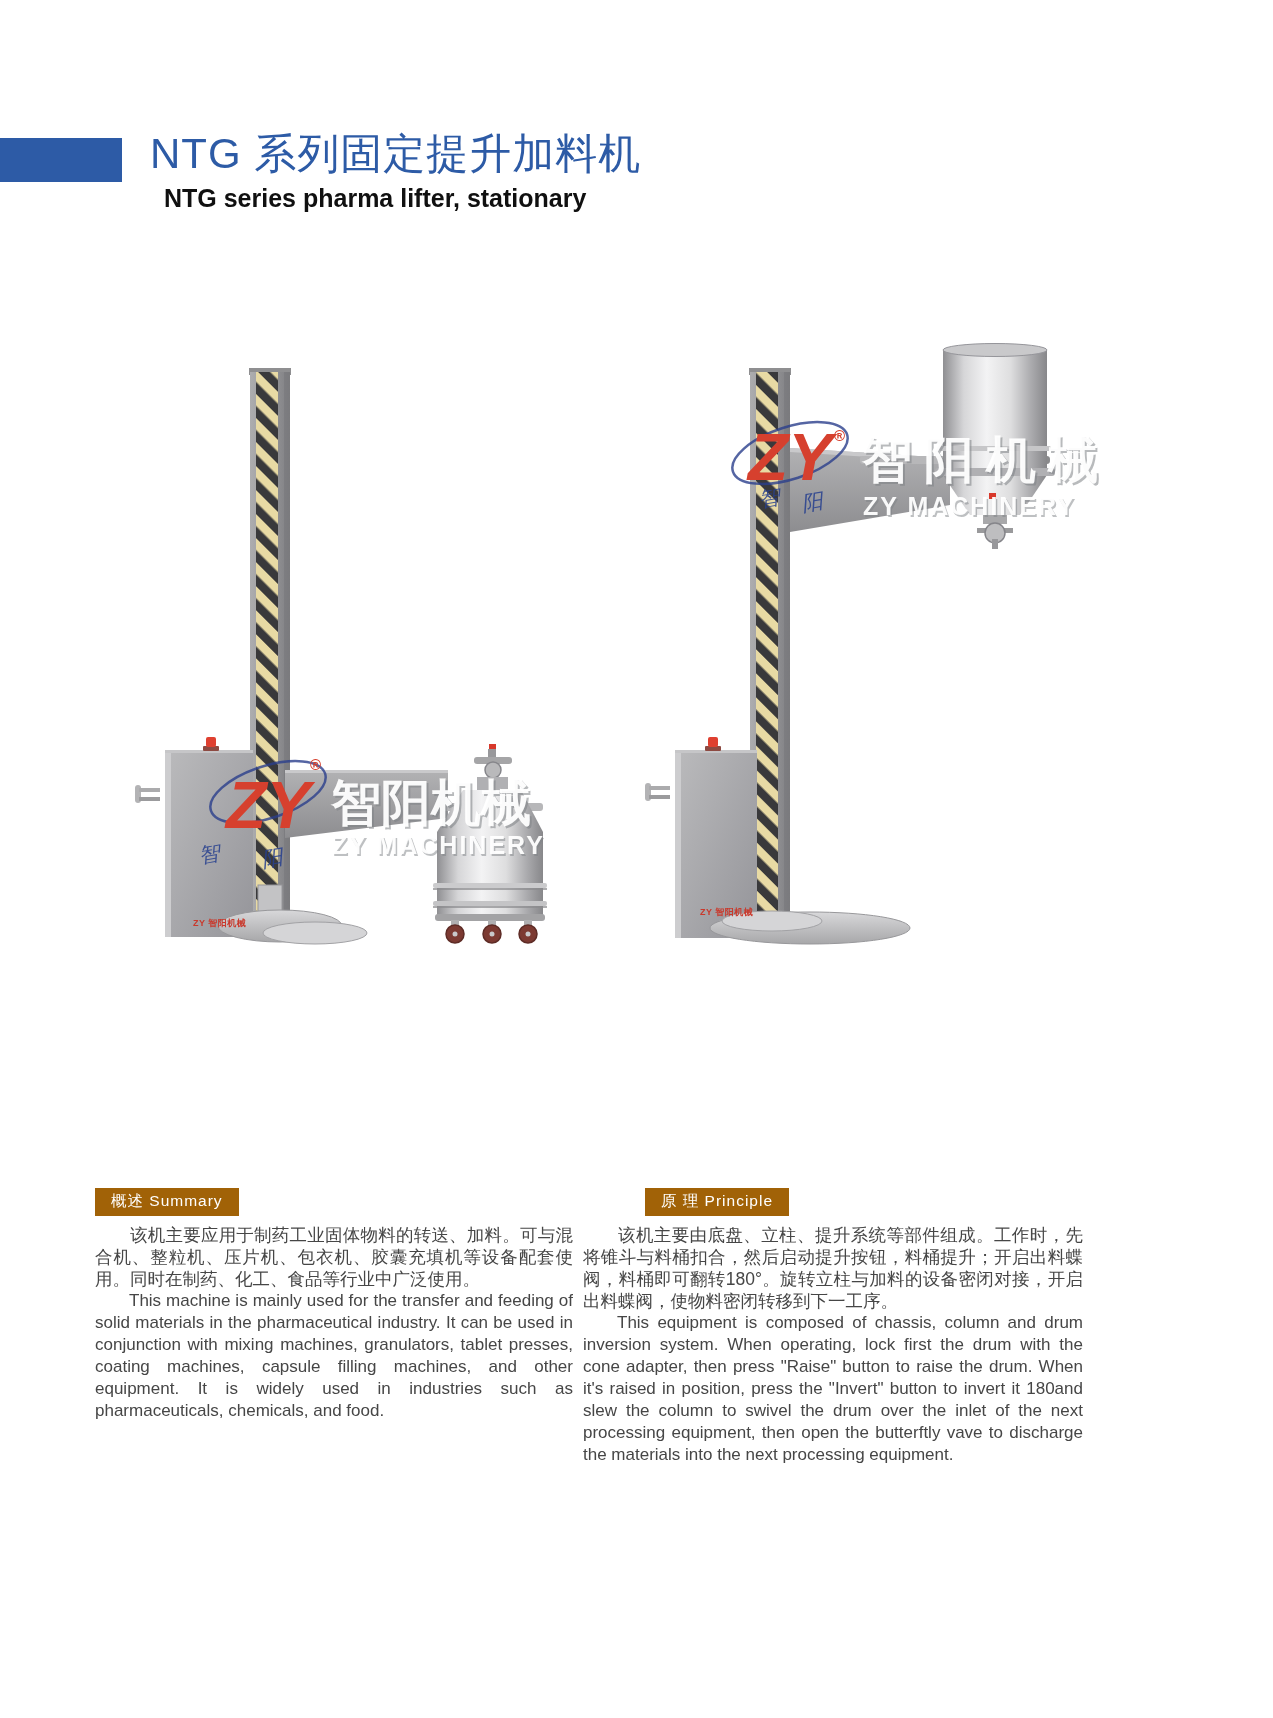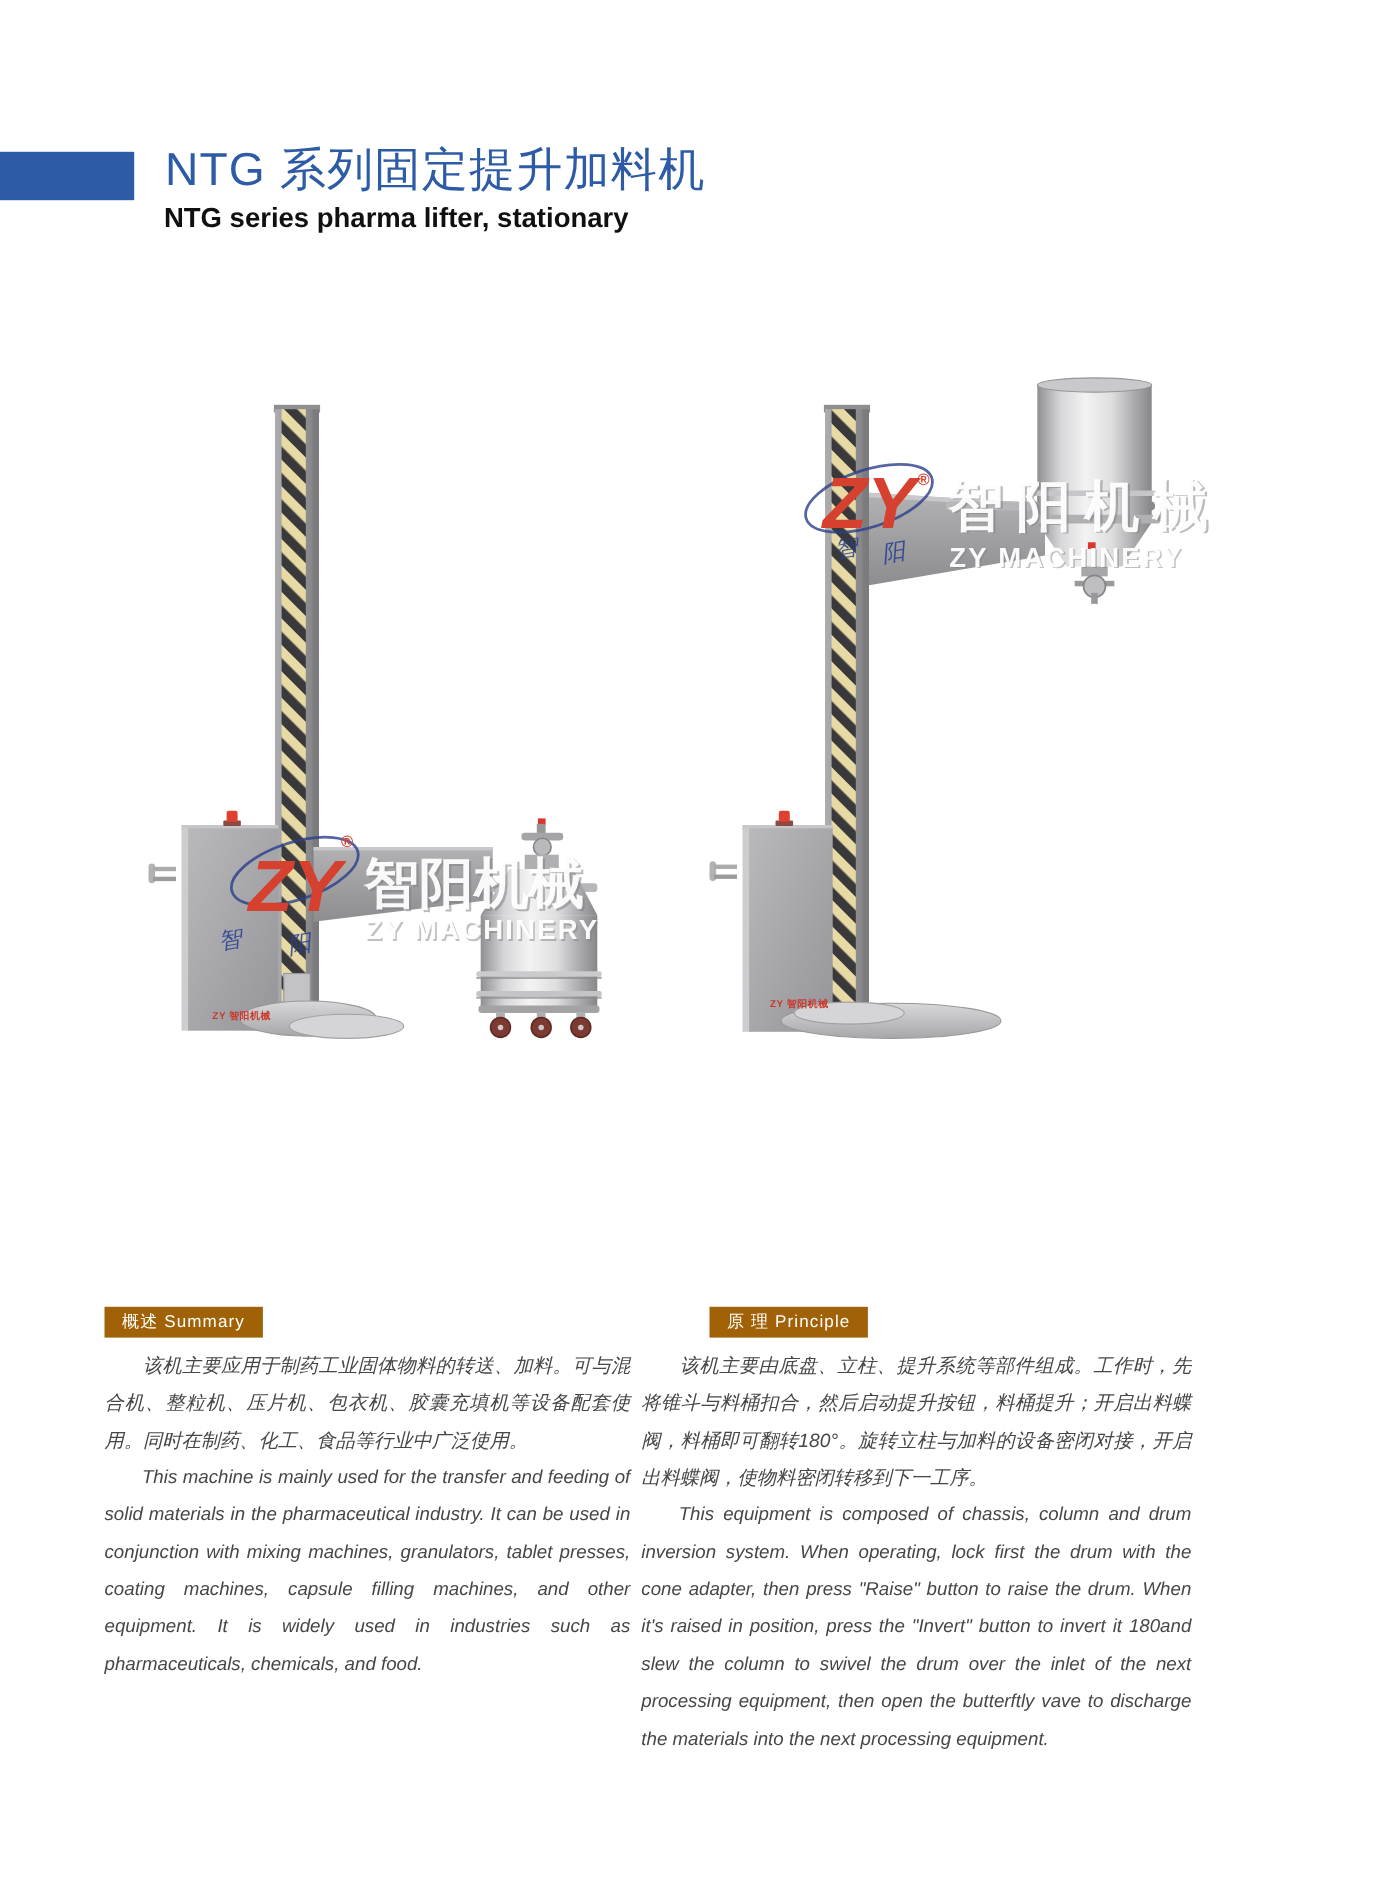--- a/index.html
+++ b/index.html
@@ -7,36 +7,36 @@
   body {
     width:1273px; height:1718px; position:relative; overflow:hidden;
     font-family:"Liberation Sans","DejaVu Sans",sans-serif;
   }
   .accent-bar { position:absolute; left:0; top:138px; width:122px; height:44px; background:#2d5ba6; }
   .title-zh {
     position:absolute; left:150px; top:126px; font-size:42px; font-weight:400;
     color:#2d5ba6; letter-spacing:1px; white-space:nowrap;
   }
   .title-en {
-    position:absolute; left:149px; top:184px; font-size:25px; font-weight:700; color:#101010;
+    position:absolute; left:164px; top:184px; font-size:25px; font-weight:700; color:#101010;
     white-space:nowrap;
   }
   .machine-figure { position:absolute; }
   .machine-left  { left:130px; top:340px; width:420px; height:610px; }
   .machine-right { left:600px; top:325px; width:560px; height:630px; }
 
   .text-col { position:absolute; top:1188px; }
   .col-summary   { left:95px;  width:478px; }
   .col-principle { left:583px; width:500px; }
   .badge {
     display:inline-block; background:#a16207; color:#ffffff;
     font-size:15.5px; padding:3px 16px 4px; letter-spacing:1px; margin-bottom:8px;
   }
   .col-principle .badge { margin-left:62px;text-align:center; }
-  .para { font-size:17.5px; line-height:34px; color:#464646; text-align:justify; text-indent:2em;font-style:italic; }
+  .para { font-size:17.5px; line-height:22px; color:#464646; text-align:justify; text-indent:2em; }
   .para.en { font-size:17px; }
 
   
   .wm-zy   { font-size:66px; font-weight:800; font-style:italic; fill:#d6402e; }
   .wm-reg  { font-size:15px; font-weight:700; fill:#d6402e; }
   .wm-zh-s,.wm-zh-f { font-size:50px; font-weight:700; }
   .wm-zh-s { fill:rgba(125,130,133,0.55); }
   .wm-zh-f { fill:rgba(255,255,255,0.95); }
   .wm-wide { letter-spacing:12px; }
   .wm-en-s,.wm-en-f { font-size:25px; font-weight:700; letter-spacing:2px; }

